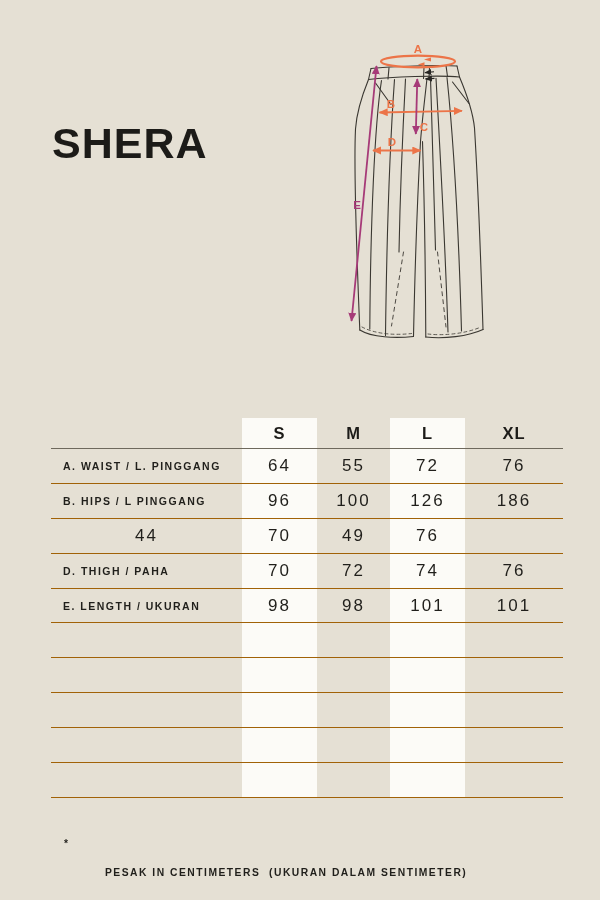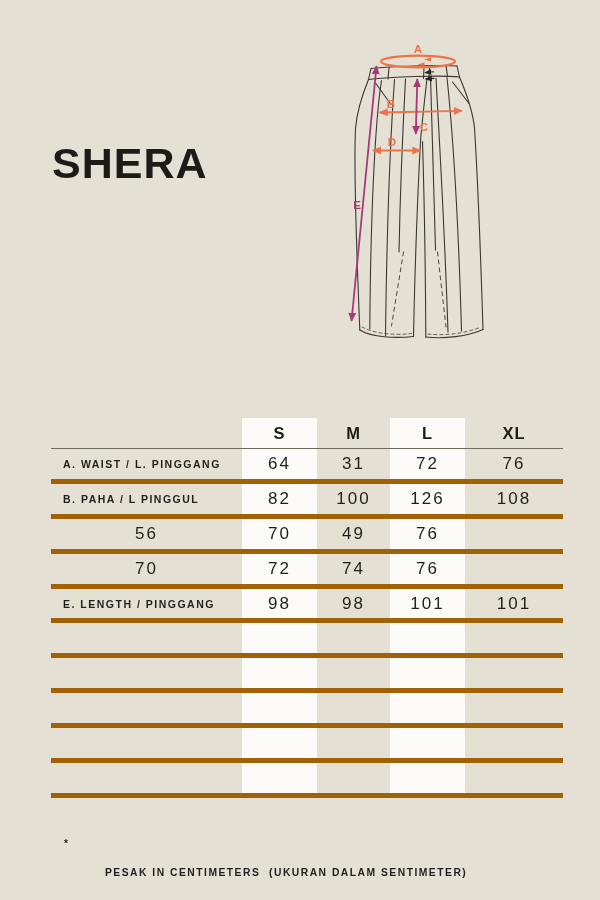--- a/index.html
+++ b/index.html
@@ -3,37 +3,37 @@
 <meta charset="utf-8">
 <style>
   html,body{margin:0;padding:0;background:#e5e0d4;}
   .canvas{
     position:relative;width:600px;height:900px;overflow:hidden;
     background:#e5e0d4;color:#21201c;
     font-family:"Liberation Sans","DejaVu Sans",sans-serif;
   }
   
   .title{
-    position:absolute;left:52px;top:136px;
+    position:absolute;left:52px;top:116px;
     font-size:43px;line-height:54px;font-weight:bold;
     letter-spacing:1px;color:#1c1b18;
   }
   
   .diagram{position:absolute;left:330px;top:35px;width:180px;height:310px;}
   
   .col-highlight{
     position:absolute;top:418px;height:380px;width:75px;
     background:#fcfbf7;
   }
   .hl-s{left:242px;}
   .hl-l{left:390px;}
   .size-table{position:absolute;left:51px;top:418px;width:512px;}
   .t-row{
     display:grid;grid-template-columns:191px 75px 73px 75px 98px;
-    box-sizing:border-box;border-bottom:5px solid #a16207;
+    box-sizing:border-box;border-bottom:1px solid #a16207;
     height:34.9px;align-items:center;
   }
   .t-head{height:31px;border-bottom:1px solid #6e695d;}
   .cell{display:flex;align-items:center;justify-content:center;}
   .label-cell{
     justify-content:flex-start;padding-left:12px;
     font-size:10.5px;font-weight:bold;letter-spacing:1.5px;color:#201f1b;
     white-space:nowrap;
   }
   .head-cell{font-size:16.5px;font-weight:bold;letter-spacing:1px;color:#1c1b18;}
@@ -139,49 +139,50 @@
       <div class="cell label-cell"></div>
       <div class="cell head-cell">S</div>
       <div class="cell head-cell">M</div>
       <div class="cell head-cell">L</div>
       <div class="cell head-cell">XL</div>
     </div>
 
     <div class="t-row">
       <div class="cell label-cell">A. WAIST / L. PINGGANG</div>
       <div class="cell val-cell">64</div>
-      <div class="cell val-cell">31</div>
+      <div class="cell val-cell">55</div>
       <div class="cell val-cell">72</div>
       <div class="cell val-cell">76</div>
     </div>
 
     <div class="t-row">
-      <div class="cell label-cell">B. PAHA / L PINGGUL</div>
-      <div class="cell val-cell">82</div>
+      <div class="cell label-cell">B. HIPS / L PINGGANG</div>
+      <div class="cell val-cell">96</div>
       <div class="cell val-cell">100</div>
       <div class="cell val-cell">126</div>
-      <div class="cell val-cell">108</div>
-    </div>
-
-    <div class="t-row">
-      <div class="cell val-cell">56</div>
+      <div class="cell val-cell">186</div>
+    </div>
+
+    <div class="t-row">
+      <div class="cell val-cell">44</div>
       <div class="cell val-cell">70</div>
       <div class="cell val-cell">49</div>
       <div class="cell val-cell">76</div>
     </div>
 
     <div class="t-row">
+      <div class="cell label-cell">D. THIGH / PAHA</div>
       <div class="cell val-cell">70</div>
       <div class="cell val-cell">72</div>
       <div class="cell val-cell">74</div>
       <div class="cell val-cell">76</div>
     </div>
 
     <div class="t-row">
-      <div class="cell label-cell">E. LENGTH / PINGGANG</div>
+      <div class="cell label-cell">E. LENGTH / UKURAN</div>
       <div class="cell val-cell">98</div>
       <div class="cell val-cell">98</div>
       <div class="cell val-cell">101</div>
       <div class="cell val-cell">101</div>
     </div>
 
     <div class="t-row t-empty"></div>
     <div class="t-row t-empty"></div>
     <div class="t-row t-empty"></div>
     <div class="t-row t-empty"></div>

